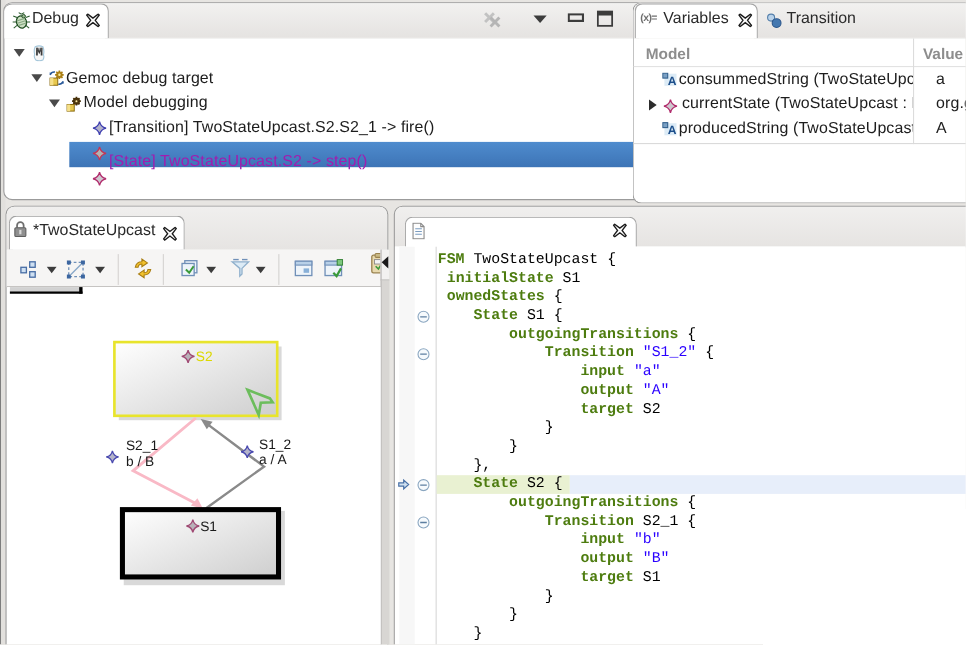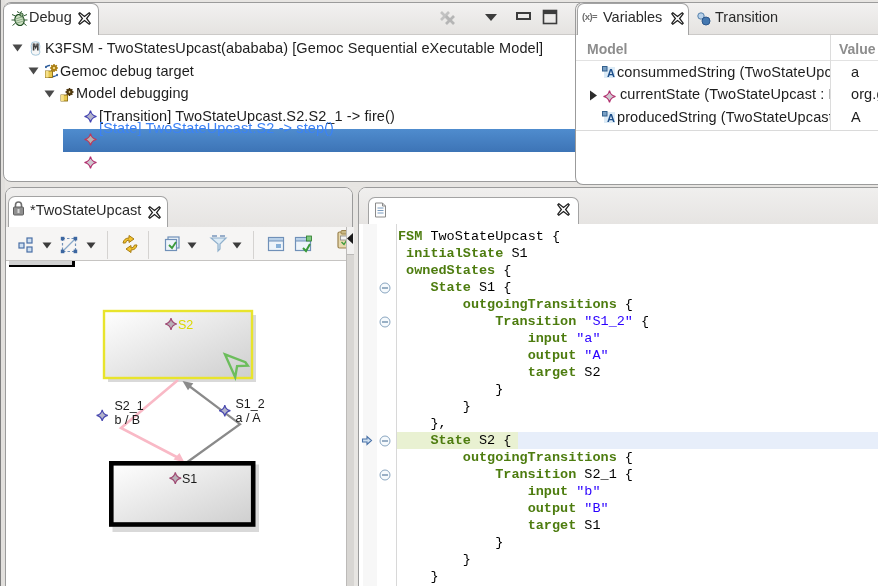--- a/index.html
+++ b/index.html
@@ -67,25 +67,24 @@
     <svg class="ic" style="left:512px;top:9px;" width="15" height="9" viewBox="0 0 15 9">
         <rect x="1" y="1" width="13" height="6" fill="none" stroke="#3c3c3c" stroke-width="2"></rect>
       </svg>
     <svg class="ic" style="left:538px;top:6px;" width="16" height="16" viewBox="0 0 16 16">
         <rect x="1.5" y="1.5" width="13" height="13" fill="none" stroke="#3c3c3c" stroke-width="1.6"></rect>
         <rect x="1.5" y="1.5" width="13" height="3.6" fill="#3c3c3c"></rect>
       </svg>
 
     <div style="position:absolute;left:59px;top:126px;right:1px;height:23px;background:linear-gradient(#4f8cce,#3d74b6);"></div>
 
-    <div class="row" style="left:41px;top:33.5px;">K3FSM - TwoStatesUpcast(abababa) [Gemoc Sequential eXecutable Model]</div>
     <div class="row" style="left:72px;top:79px;">Model debugging</div>
     <div class="row" style="left:56px;top:56.5px;">Gemoc debug target</div>
     <div class="row" style="left:95px;top:102px;">[Transition] TwoStateUpcast.S2.S2_1 -&gt; fire()</div>
-    <div class="row" style="left:95px;top:114px;color:#3b82f6;">[State] TwoStateUpcast.S2 -&gt; step()</div>
+    <div class="row" style="left:95px;top:133px;color:#a21caf;">[State] TwoStateUpcast.S2 -&gt; step()</div>
 
     <svg class="ic" style="left:8px;top:41px;" width="11" height="8" viewBox="0 0 11 8">
         <path d="M0.5 0.5 L10.5 0.5 L5.5 7.5 Z" fill="#4a4a4a"></path>
       </svg>
     <svg class="ic" style="left:24px;top:64px;" width="11" height="8" viewBox="0 0 11 8">
         <path d="M0.5 0.5 L10.5 0.5 L5.5 7.5 Z" fill="#4a4a4a"></path>
       </svg>
     <svg class="ic" style="left:40px;top:86.5px;" width="11" height="8" viewBox="0 0 11 8">
         <path d="M0.5 0.5 L10.5 0.5 L5.5 7.5 Z" fill="#4a4a4a"></path>
       </svg>

